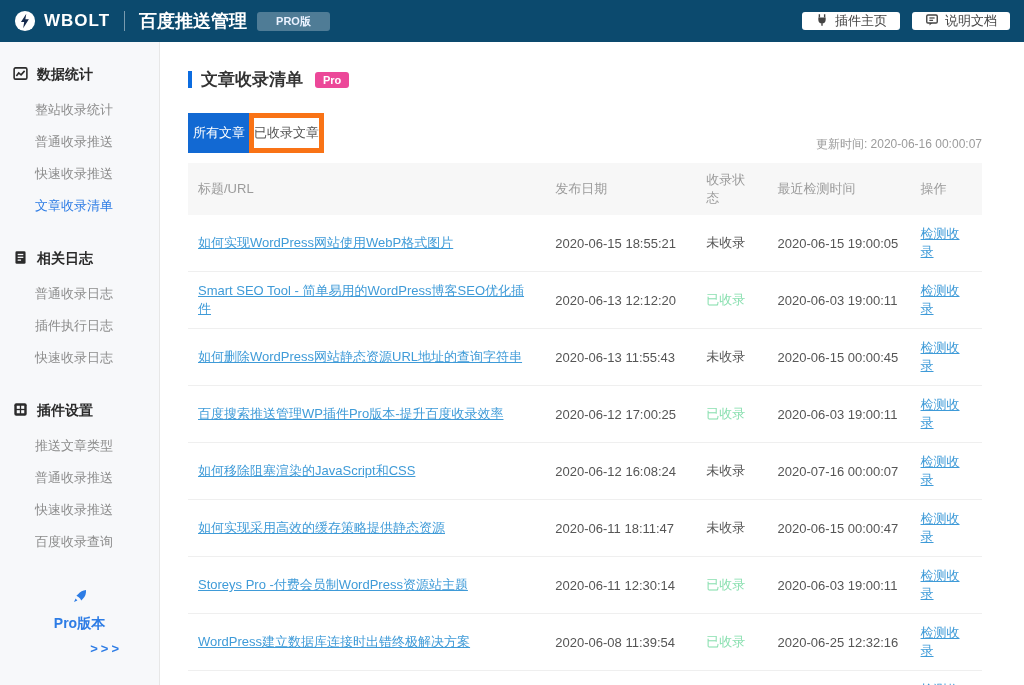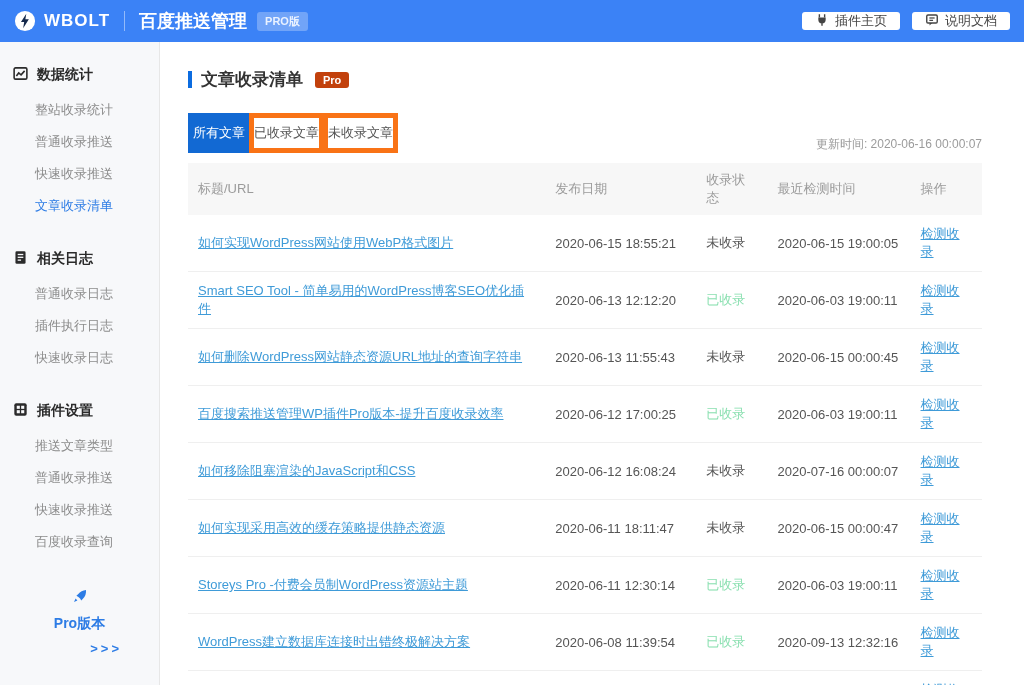--- a/index.html
+++ b/index.html
@@ -3,31 +3,31 @@
 <meta charset="utf-8">
 <style>
   * { margin:0; padding:0; box-sizing:border-box; }
   html,body { width:1024px; height:685px; }
   body {
     font-family:"Liberation Sans","DejaVu Sans",sans-serif;
     background:#ffffff; color:#333; overflow:hidden;
   }
   
   .topbar {
-    height:42px; background:#3b82f6; display:flex; align-items:center;
+    height:42px; background:#0c4a6e; display:flex; align-items:center;
     padding:0 14px; color:#fff;
   }
   .logo-wrap { display:flex; align-items:center; gap:8px; }
   .logo-circle { width:22px; height:22px; display:flex; }
   .logo-text { font-size:17px; font-weight:bold; letter-spacing:1px; color:#fff; }
   .top-divider { width:1px; height:20px; background:rgba(255,255,255,0.45); margin:0 14px; }
   .app-title { font-size:18px; font-weight:bold; color:#fff; }
   .pro-pill {
     margin-left:10px; background:rgba(255,255,255,0.28); color:#eaf2ff;
-    font-size:11px; padding:2px 8px; border-radius:3px; font-weight:bold;
+    font-size:11px; padding:2px 19px; border-radius:3px; font-weight:bold;
   }
   .top-actions { margin-left:auto; display:flex; gap:12px; }
   .top-btn {
     display:flex; align-items:center; gap:6px; background:#fff; color:#444;
     border:none; font-size:13px; padding:0 13px; border-radius:3px; cursor:pointer;
     font-family:inherit;
   }
   
   .app-body { display:flex; height:643px;justify-content:flex-end; }
   .sidebar {
@@ -48,21 +48,21 @@
     display:flex; align-items:center; gap:8px; padding:8px 13px; margin-top:12px;
     color:#2d7ce5; font-size:14px; font-weight:bold; cursor:pointer;flex-direction:column;
   }
   .sb-pro .arrows { margin-left:auto; padding-right:24px; letter-spacing:3px; font-size:13px; }
   
   .main { flex:1; padding:26px 42px 0 28px; background:#fff; }
   .page-header { display:flex; align-items:center; margin-bottom:22px; }
   .title-bar { width:4px; height:17px; background:#0c6ce0; margin-right:9px; }
   .page-title { font-size:17px; font-weight:bold; color:#333; }
   .pro-badge {
-    margin-left:12px; background:#c2410c; color:#fff; font-size:11px;
+    margin-left:12px; background:#ec4899; color:#fff; font-size:11px;
     font-weight:bold; padding:2px 8px; border-radius:3px;
   }
   .tabs-row { display:flex; align-items:flex-end; justify-content:space-between; }
   .tabs { display:flex; }
   .tab {
     padding:6px 0; font-size:13px; background:#fff; color:#555;
     border:5px solid #f97316; margin-left:-1px; cursor:pointer; font-family:inherit;
   }
   .tab:first-child { margin-left:0; }
   .tab.active { background:#1269d3; border-color:#1269d3; color:#fff; }
@@ -192,21 +192,20 @@
     <div class="page-header">
       <span class="title-bar"></span>
       <span class="page-title">文章收录清单</span>
       <span class="pro-badge">Pro</span>
     </div>
 
     <div class="tabs-row">
       <div class="tabs">
         <button class="tab active">所有文章</button>
         <button class="tab">已收录文章</button>
-        <button class="tab">未收录文章</button>
       </div>
       <span class="updated">更新时间: 2020-06-16 00:00:07</span>
     </div>
 
     <table class="listing">
       <thead>
         <tr>
           <th class="col-title">标题/URL</th>
           <th class="col-date">发布日期</th>
           <th class="col-status">收录状态</th>
@@ -261,21 +260,21 @@
             <td><a class="title-link">Storeys Pro -付费会员制WordPress资源站主题</a></td>
             <td>2020-06-11 12:30:14</td>
             <td><span class="status-yes">已收录</span></td>
             <td>2020-06-03 19:00:11</td>
             <td><a class="op-link">检测收录</a></td>
           </tr>
           <tr>
             <td><a class="title-link">WordPress建立数据库连接时出错终极解决方案</a></td>
             <td>2020-06-08 11:39:54</td>
             <td><span class="status-yes">已收录</span></td>
-            <td>2020-09-13 12:32:16</td>
+            <td>2020-06-25 12:32:16</td>
             <td><a class="op-link">检测收录</a></td>
           </tr>
           <tr>
             <td><a class="title-link">eLib Pro -电子书资源站WordPress会员制主题</a></td>
             <td>2020-06-06 18:25:57</td>
             <td><span class="status-yes">已收录</span></td>
             <td>2020-06-03 19:00:11</td>
             <td><a class="op-link">检测收录</a></td>
           </tr>
         </tbody>

